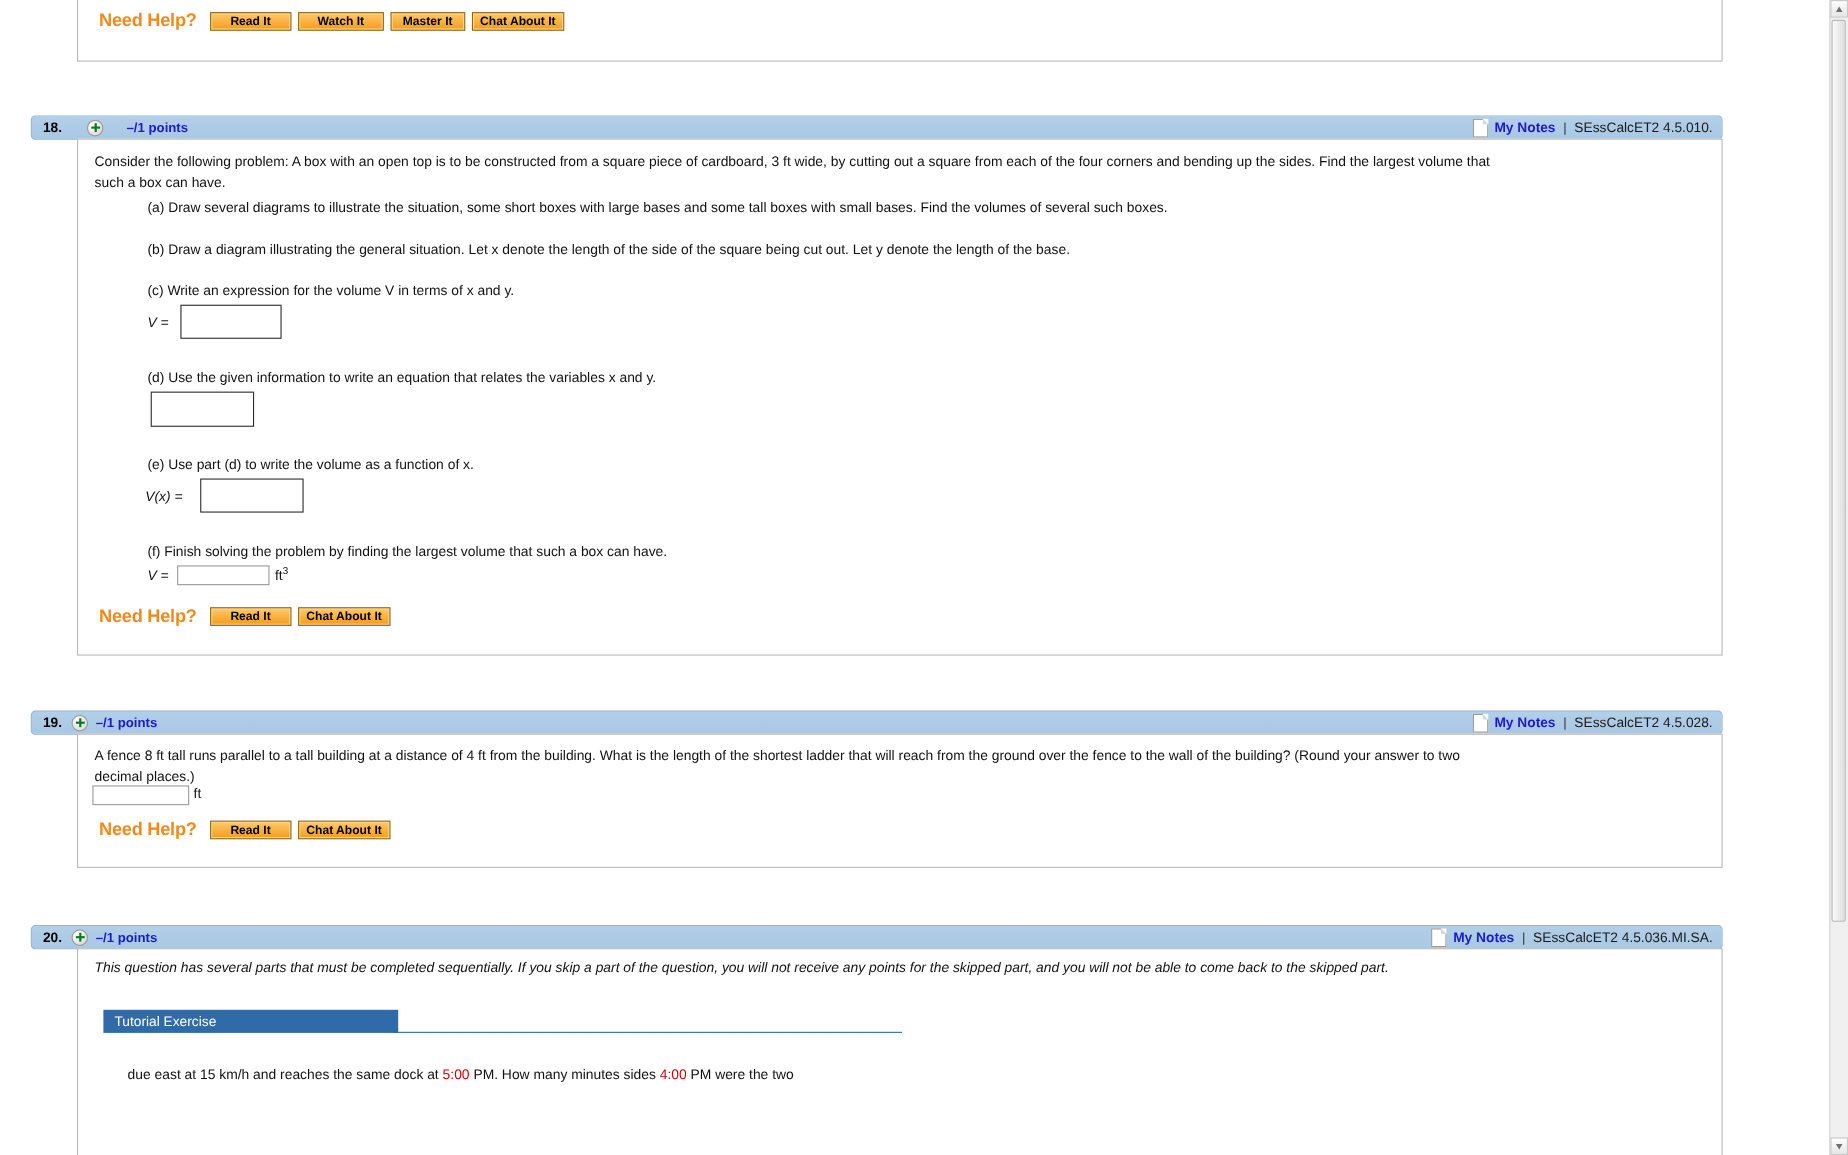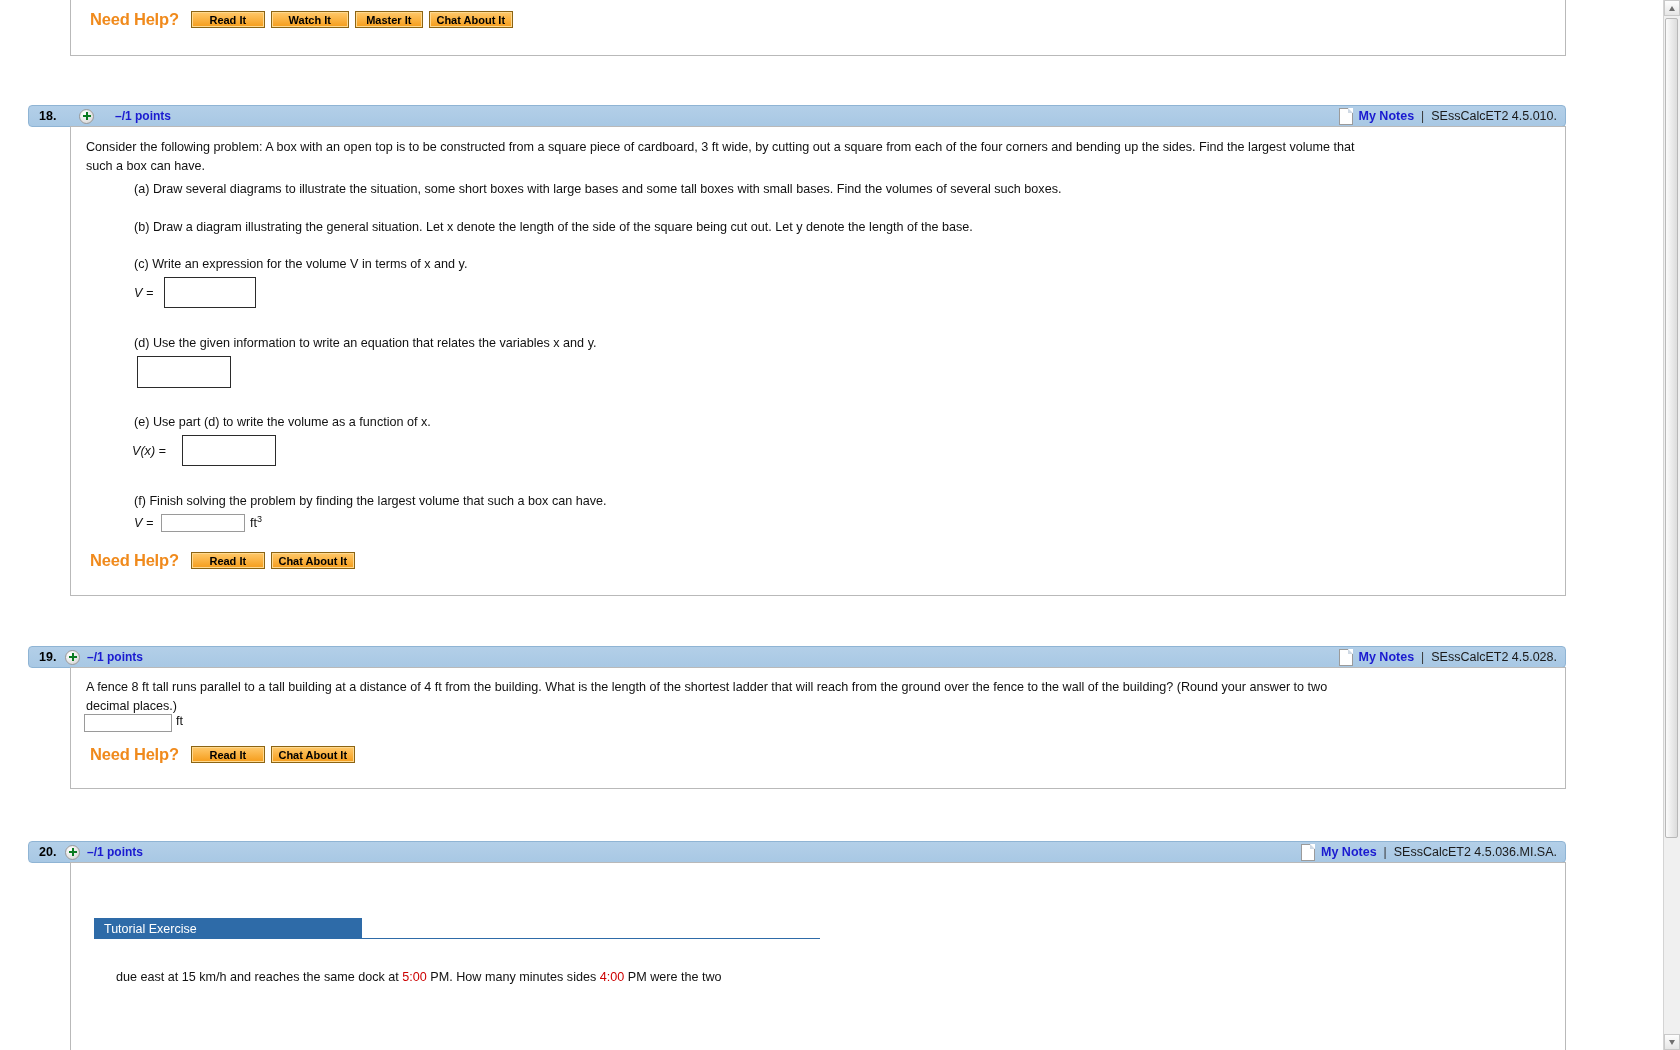--- a/index.html
+++ b/index.html
@@ -316,20 +316,21 @@
       <span class="qhead-right">
         <span class="note-icon"></span>
         <a class="mynotes">My Notes</a>
         <span class="sep">|</span>
         <span class="qcode">SEssCalcET2 4.5.036.MI.SA.</span>
       </span>
     </div>
 
     <div class="qbox" style="left:70px; top:862px; width:1496px; height:190px;"></div>
 
+    <div class="subpart italics" style="left:86px; top:873px; font-size:12.6px; color:#111;">This question has several parts that must be completed sequentially. If you skip a part of the question, you will not receive any points for the skipped part, and you will not be able to come back to the skipped part.</div>
 
     <div class="tut-tab" style="left:94px; top:918px; width:268px;">Tutorial Exercise</div>
     <div class="tut-rule" style="left:358px; top:938px; width:462px;"></div>
 
     <div class="tut-text" style="left:116px; top:970px;">
       <span>due east at 15 km/h and reaches the same dock at </span><span class="red">5:00</span><span> PM. How many minutes sides </span><span class="red">4:00</span><span> PM were the two</span>
     </div>
 
   </div>
 

